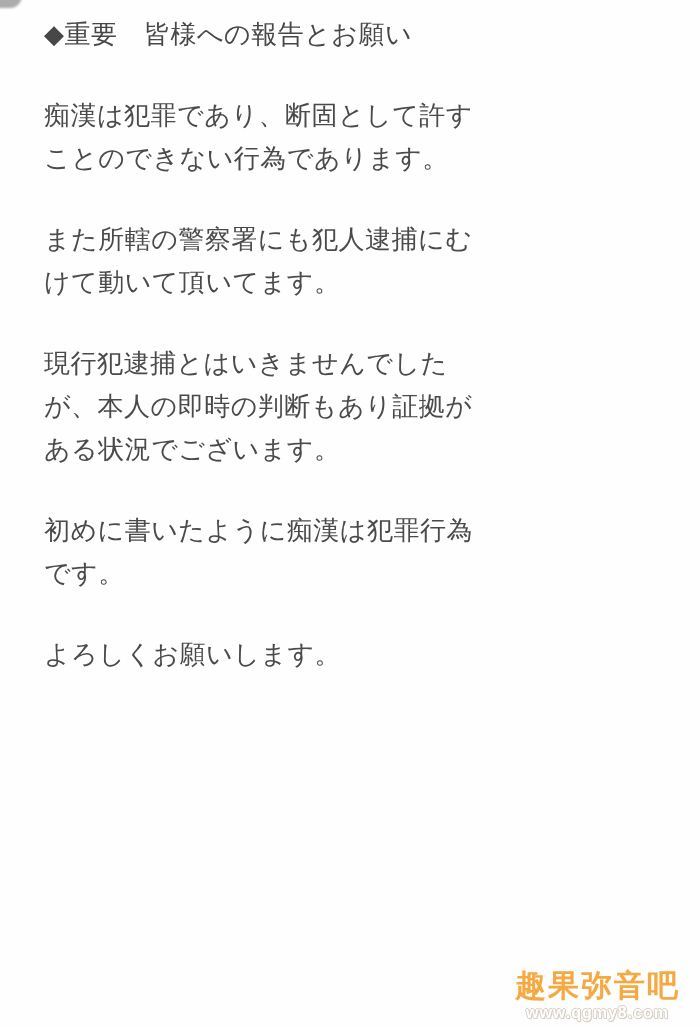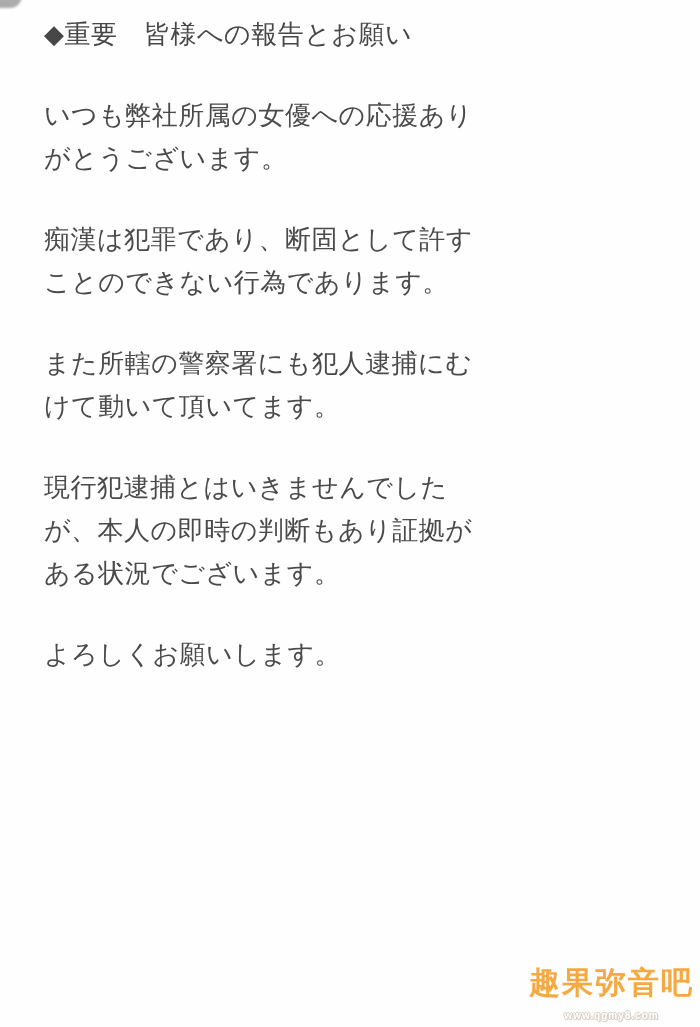--- a/index.html
+++ b/index.html
@@ -44,58 +44,58 @@
     margin: 0;
     font-size: 26px;
     font-weight: 400;
     color: #474747;
   }
   .content p {
     margin: 38px 0 0 0;
   }
   .watermark {
     position: absolute;
-    right: 6px;
+    right: 20px;
     bottom: 6px;
     text-align: center;
     line-height: 1;
   }
   .watermark-name {
     font-size: 31px;
     font-weight: bold;
     letter-spacing: 2px;
     line-height: 1;
   }
   .watermark-url {
-    margin-top: 13px;
-    font-size: 10px;
+    margin-top: 4px;
+    font-size: 16px;
     font-weight: bold;
     letter-spacing: 1px;
     color: #ffffff;
     text-shadow:
       -1px 0 0 #d8d0c4,
       1px 0 0 #d8d0c4,
       0 -1px 0 #d8d0c4,
       0 1px 0 #d8d0c4,
       1px 1px 1px #cfc6b8;
   }
 </style>
 </head>
 <body>
 
 <div class="page">
 
   <div class="corner-artifact"></div>
 
   <div class="content" style="color: rgb(74, 74, 74);">
     <h1 class="doc-title">◆重要　皆様への報告とお願い</h1>
-    <p>いつも弊社所属の女優への応援ありがとうございます。</p>
     <p>痴漢は犯罪であり、断固として許すことのできない行為であります。</p>
     <p>また所轄の警察署にも犯人逮捕にむけて動いて頂いてます。</p>
     <p>現行犯逮捕とはいきませんでしたが、本人の即時の判断もあり証拠がある状況でございます。</p>
+    <p>初めに書いたように痴漢は犯罪行為です。</p>
     <p>よろしくお願いします。</p>
   </div>
 
   <div class="watermark">
     <div class="watermark-name" style="color: rgb(245, 169, 66);">趣果弥音吧</div>
     <div class="watermark-url">www.qgmy8.com</div>
   </div>
 
 </div>
 

